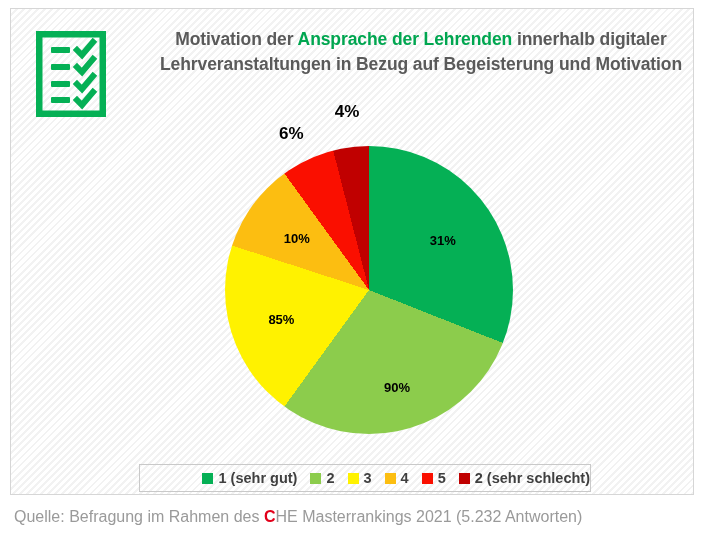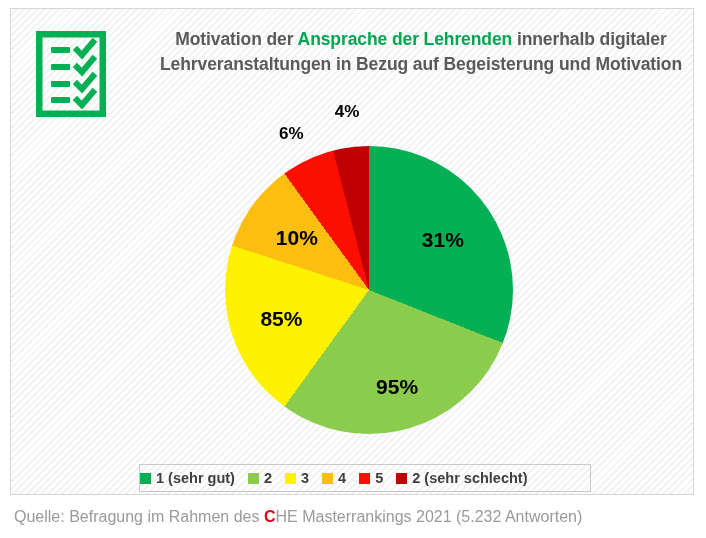--- a/index.html
+++ b/index.html
@@ -70,40 +70,40 @@
   #pie {
     width: 288px;
     height: 288px;
     border-radius: 50%;
     position: absolute;
     left: 0;
     top: 0;
   }
   .pie-label {
     position: absolute;
-    font-size: 21px;
+    font-size: 13px;
     font-weight: bold;
     color: #000000;
     white-space: nowrap;
     transform: translate(-50%, -50%);
   }
   .pie-label.outside { font-size: 17px; }
 
   
   #legend {
     position: absolute;
     left: 128px;
     top: 455px;
     width: 452px;
     height: 28px;
     border: 1px solid #c9c9c9;
     box-sizing: border-box;
     display: flex;
     align-items: center;
-    justify-content: flex-start;
+    justify-content: flex-end;
     gap: 13px;
     background: transparent;
   }
   .legend-item {
     display: flex;
     align-items: center;
     gap: 5px;
     font-size: 14.5px;
     font-weight: bold;
     color: #3f3f3f;
@@ -151,21 +151,21 @@
   </div>
 
   <div id="title">
     <span>Motivation der </span><span class="accent">Ansprache der Lehrenden</span><span> innerhalb digitaler Lehrveranstaltungen in Bezug auf Begeisterung und Motivation</span>
   </div>
 
   <div id="pie-wrap">
     <div id="pie" style="background: conic-gradient(rgb(5, 176, 85) 0deg, rgb(5, 176, 85) 111.6deg, rgb(140, 204, 76) 111.6deg, rgb(140, 204, 76) 216deg, rgb(255, 242, 0) 216deg, rgb(255, 242, 0) 288deg, rgb(252, 190, 17) 288deg, rgb(252, 190, 17) 324deg, rgb(250, 15, 0) 324deg, rgb(250, 15, 0) 345.6deg, rgb(192, 0, 0) 345.6deg, rgb(192, 0, 0) 360deg);"></div>
     <div id="pie-labels">
         <div class="pie-label" style="left: 217.8px; top: 93.8px;">31%</div>
-        <div class="pie-label" style="left: 172.1px; top: 240.8px;">95%</div>
+        <div class="pie-label" style="left: 172.1px; top: 240.8px;">90%</div>
         <div class="pie-label" style="left: 56.4px; top: 172.5px;">85%</div>
         <div class="pie-label" style="left: 71.8px; top: 91.5px;">10%</div>
         <div class="pie-label outside" style="left: 66.4px; top: -12.4px;">6%</div>
         <div class="pie-label outside" style="left: 122px; top: -34.3px;">4%</div>
       </div>
   </div>
 
   <div id="legend">
       <div class="legend-item">
         <span class="legend-swatch" style="background: rgb(5, 176, 85);"></span>

